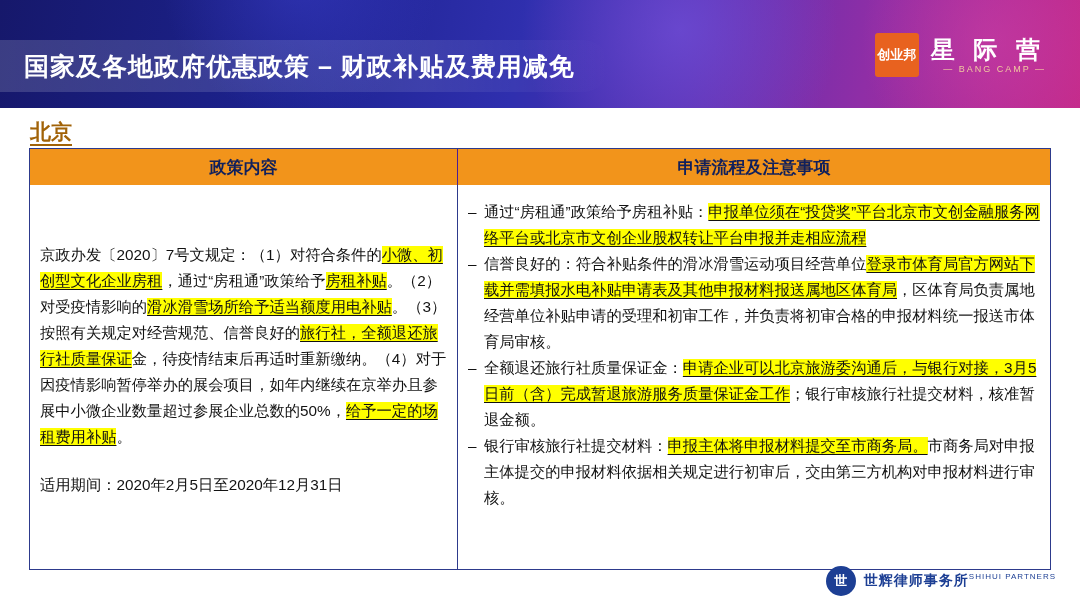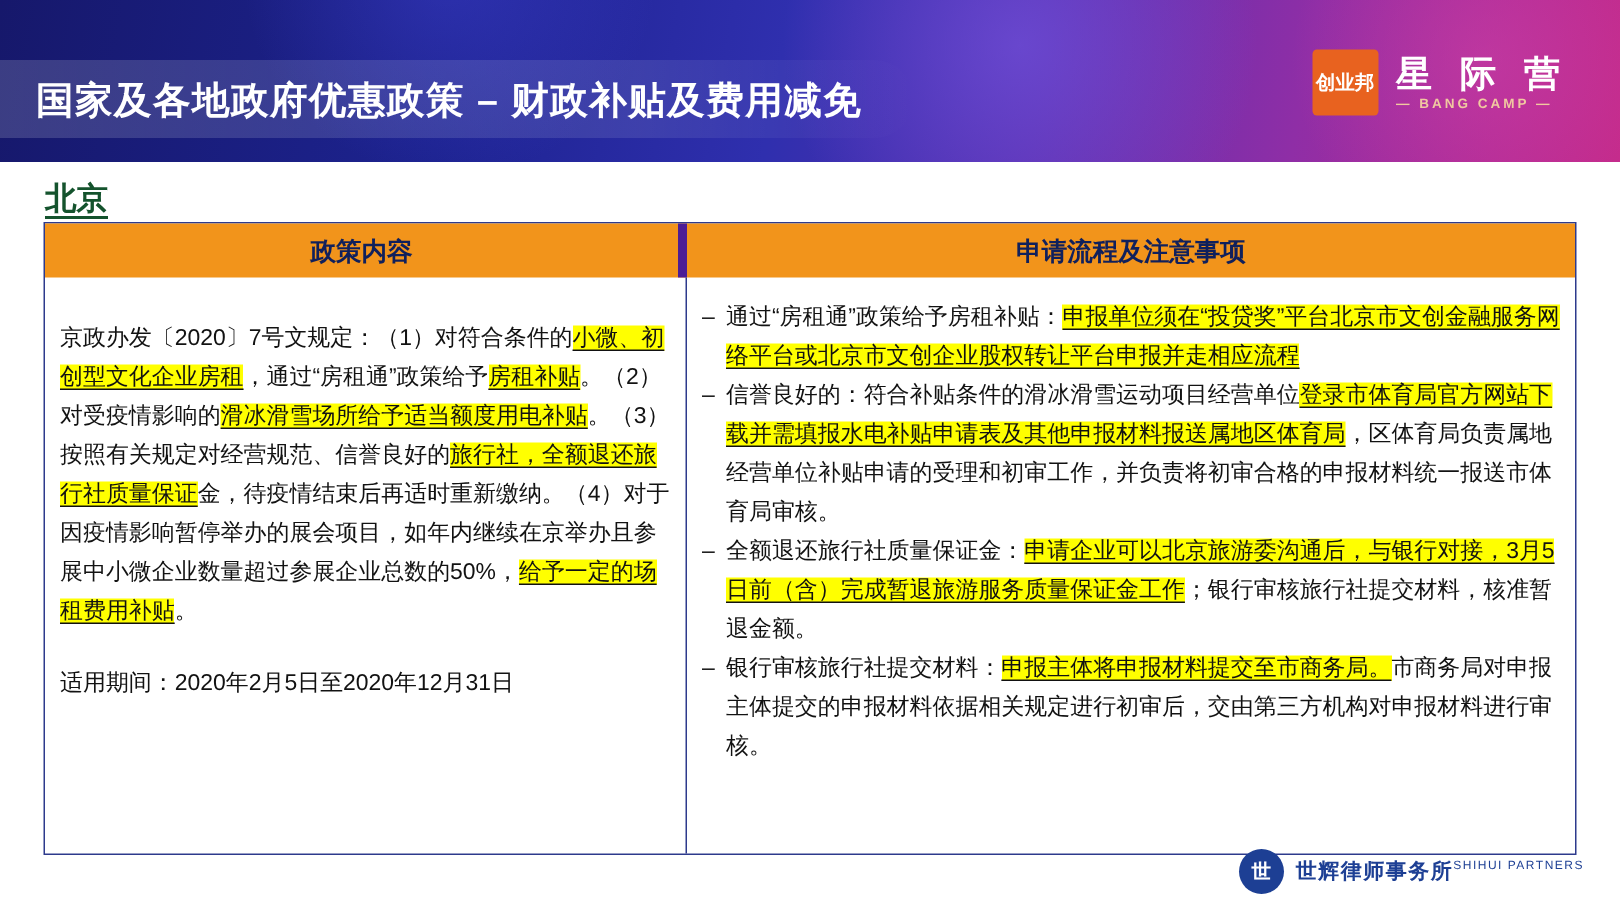--- a/index.html
+++ b/index.html
@@ -94,29 +94,28 @@
     font-size: 24px;
     font-weight: bold;
     letter-spacing: 6px;
     line-height: 26px;
   }
   .logo-text .en {
     color: #f0c9a0;
     font-size: 9px;
     letter-spacing: 2px;
     margin-top: 1px;
-    text-align: left;
-    font-weight: bold;
+    text-align: right;
   }
   
   .city {
     position: absolute;
     left: 30px; top: 118px;
     font-size: 21px;
-    color: #14532d;
+    color: #a16207;
     font-weight: bold;
     text-decoration: underline;
     text-underline-offset: 5px;
   }
   .table {
     position: absolute;
     left: 29px; top: 148px;
     width: 1022px;
     border: 1px solid #2d3a8c;
     box-sizing: border-box;
@@ -130,35 +129,35 @@
   }
   .th {
     display: flex;
     align-items: center;
     justify-content: center;
     color: #10205c;
     font-size: 17px;
     font-weight: bold;
     box-sizing: border-box;
   }
-  .th.c1 { width: 428px; border-right: 6px solid #4c1d95; }
+  .th.c1 { width: 428px; border-right: 1px solid #4c1d95; }
   .th.c2 { flex: 1; }
   .tbody { display: flex; }
   .td {
     box-sizing: border-box;
     padding: 10px 10px 10px 10px;
     font-size: 15.3px;
     line-height: 26px;
     color: #121212;
     height: 384px;
   }
   .td.c1 {
     width: 428px;
     border-right: 1px solid #2d3a8c;
-    padding-top: 28px;
+    padding-top: 57px;
   }
   .td.c2 { flex: 1; padding-top: 14px; }
   .hl {
     background: #ffff00;
     text-decoration: underline;
     text-decoration-color: #111;
     text-underline-offset: 3px;
   }
   .c2 .row { display: flex; margin-bottom: 0px; }
   .c2 .dash { width: 16px; flex: none; }

